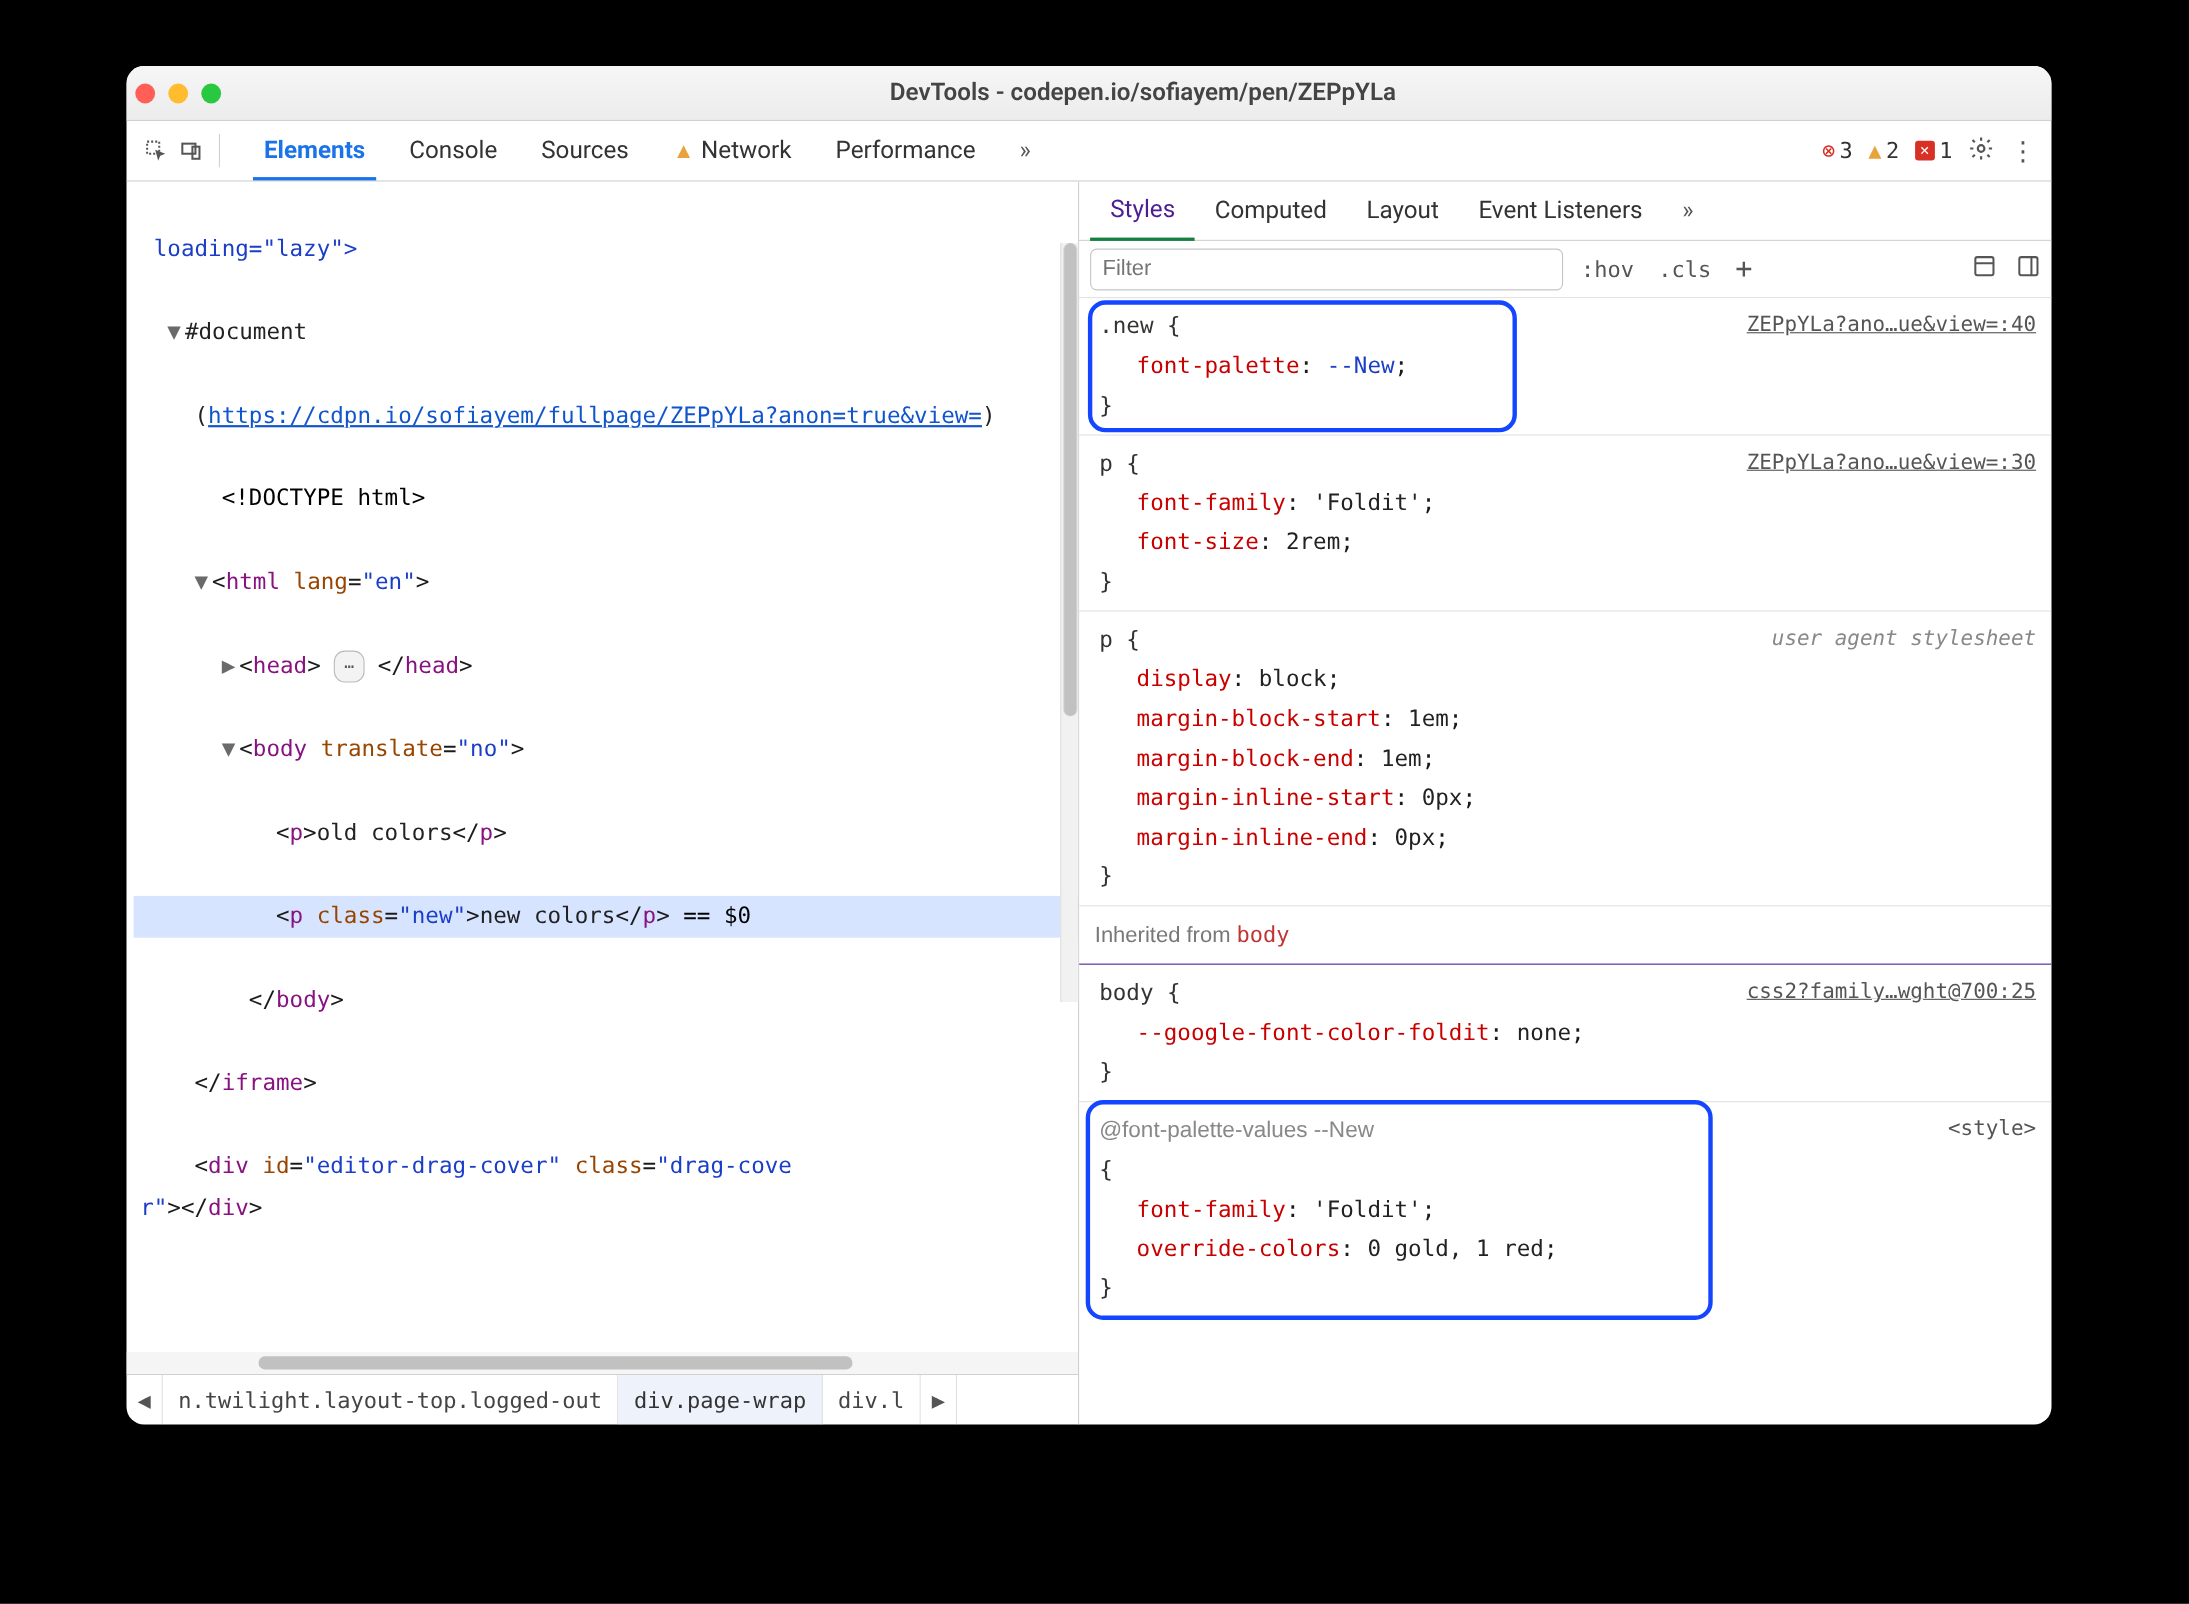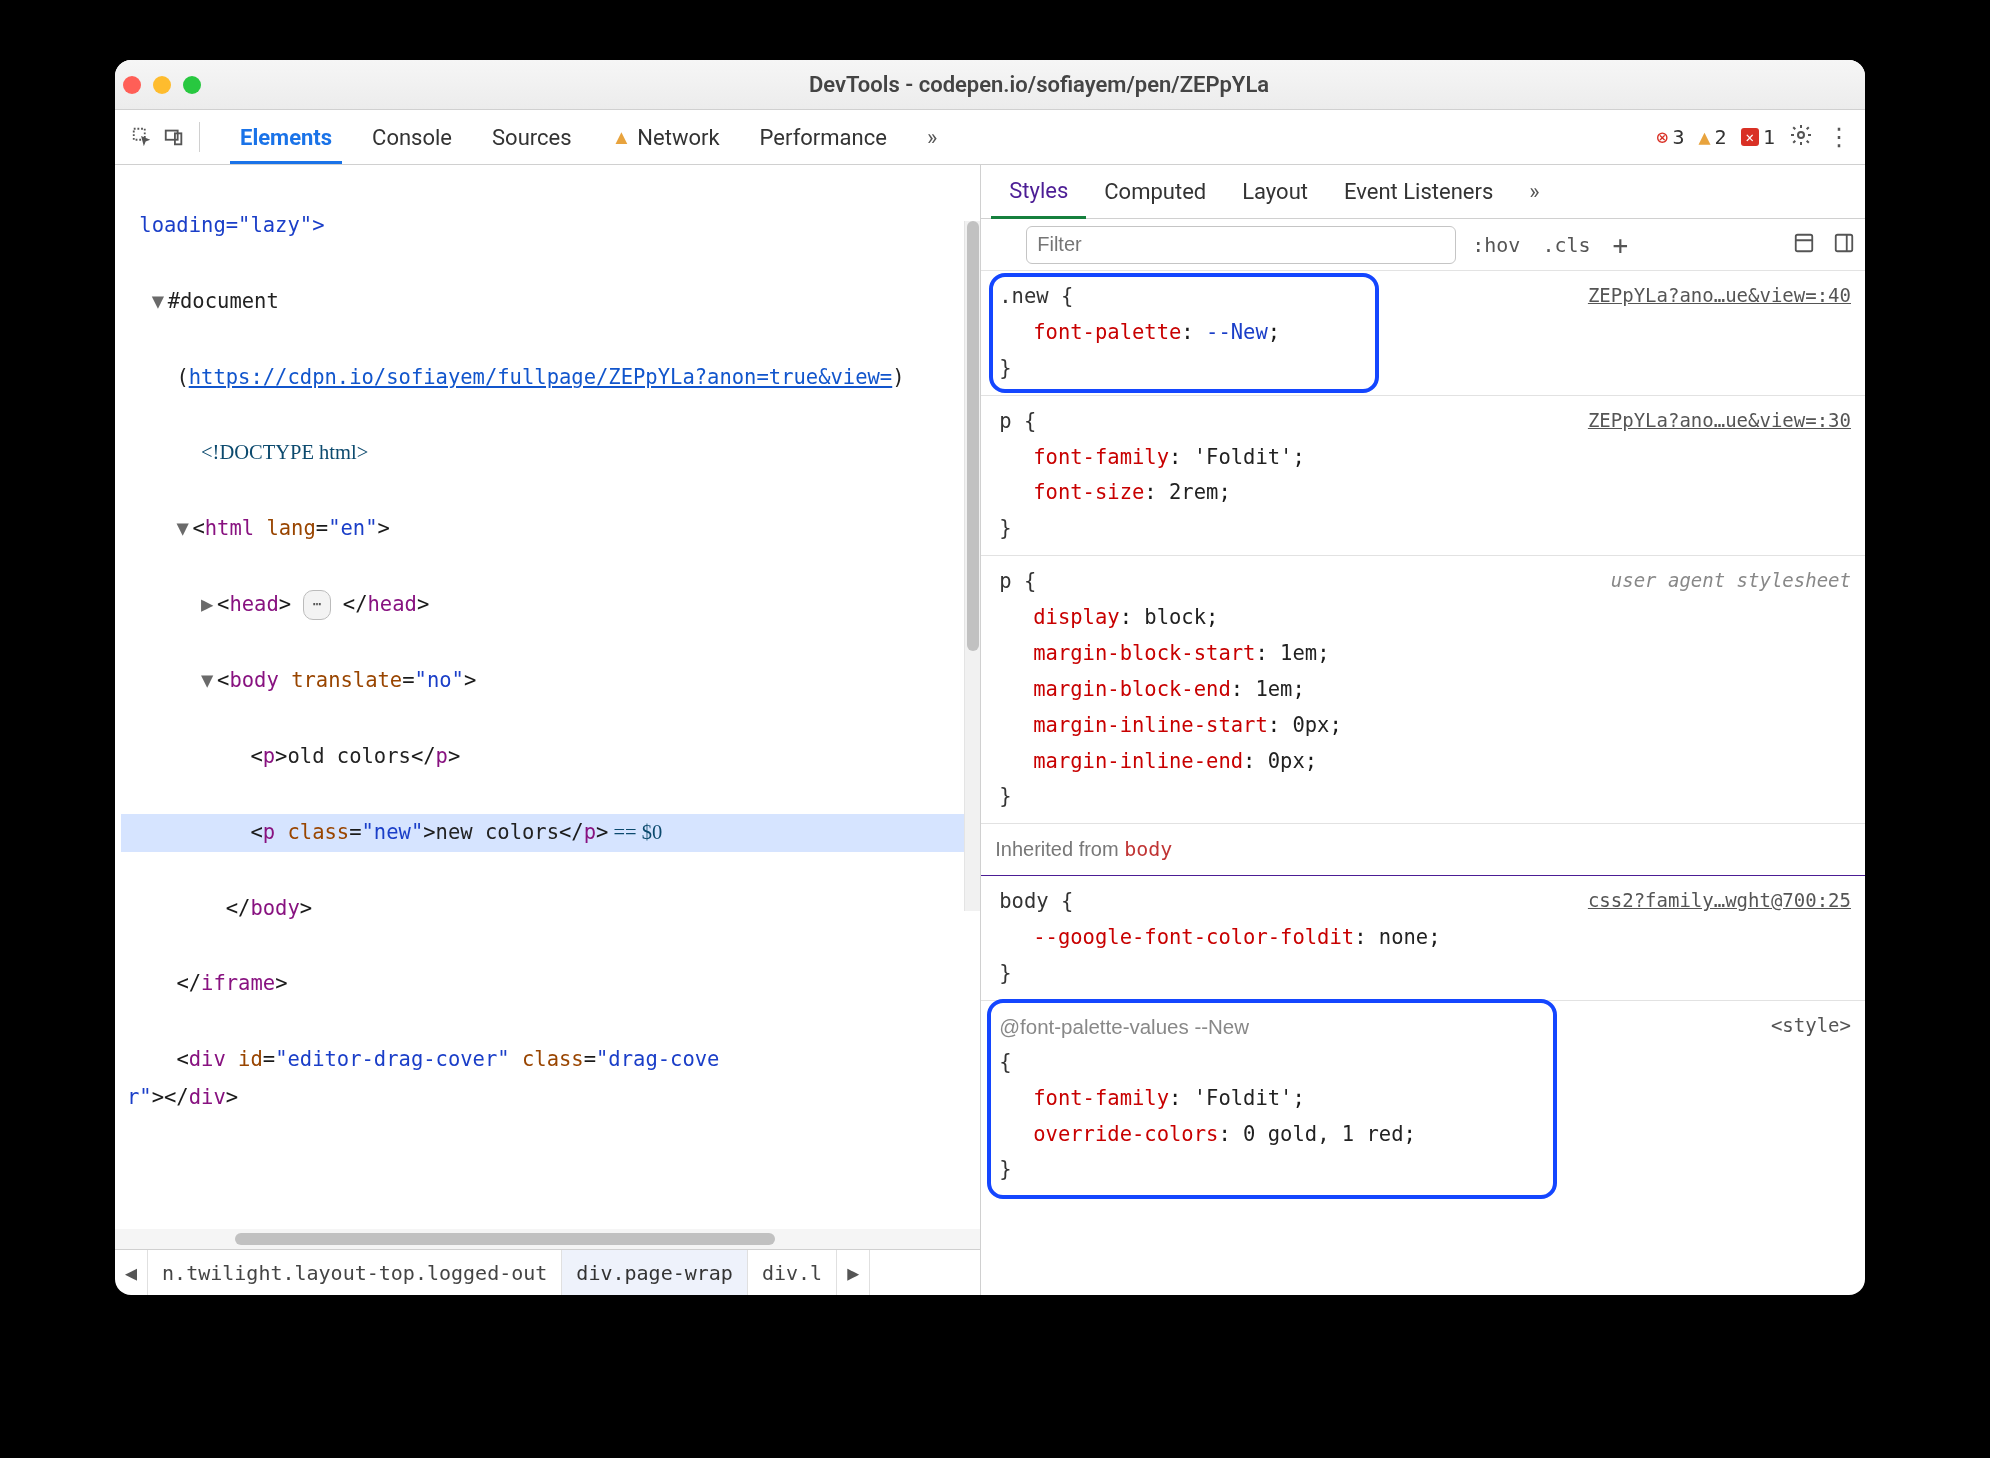--- a/index.html
+++ b/index.html
@@ -22,27 +22,27 @@
   .count-badge { display:flex; align-items:center; gap:4px; font-family: ui-monospace, Menlo, monospace; color:#333;}
   .ico-err { color:#d93025;} .ico-warn{color:#e8a33d;} .ico-msg{background:#d93025;color:#fff;font-size:14px;padding:1px 5px;border-radius:3px;}
   .gear,.kebab{color:#555;}
   .body { flex:1; display:flex; min-height:0;}
   .left { width:49.5%; border-right:1px solid #d0d0d0; display:flex; flex-direction:column; min-width:0;}
   .right { flex:1; display:flex; flex-direction:column; min-width:0;}
   .sub-tabs { height:54px; border-bottom:1px solid #d0d0d0; display:flex; align-items:center; padding:0 10px; gap:0;}
   .sub-tab { padding:0 18px; height:100%; display:flex; align-items:center; color:#333; font-size:22px; cursor:pointer; }
   .sub-tab.active { color:#4c1d95; border-bottom:3px solid #15803d; margin-bottom:-1px;}
   .filterbar { height:52px; border-bottom:1px solid #e3e3e3; display:flex; align-items:center; padding:6px 10px; gap:10px;}
-  .filter-input { flex:0 0 430px; height:38px; border:1px solid #c5c5c5; border-radius:6px; padding:4px 10px; font-size:20px; color:#888;margin-left:35px;}
+  .filter-input { flex:0 0 430px; height:38px; border:1px solid #c5c5c5; border-radius:6px; padding:4px 10px; font-size:20px; color:#888;}
   .filter-btn { font-family: ui-monospace, Menlo, monospace; font-size:20px; color:#555; padding:4px 6px; cursor:pointer;}
   .filter-icons { margin-left:auto; display:flex; gap:18px; color:#555;}
   .tree { flex:1; overflow:auto; font-family: ui-monospace, Menlo, monospace; font-size:20.5px; line-height:1.85; padding:4px 0 0 6px; white-space:pre; }
   .tree .row { padding:0 6px; white-space:pre-wrap; word-break:break-all;}
   .tree .row.selected { background:#d6e4ff; }
-  .punct{color:#1a1a1a;} .tag{color:#881280;} .attr{color:#994500;} .val{color:#1a3ec8;} .txt{color:#222;} .ghost{color:#0c4a6e;font-family:Liberation Serif, serif;} .link{color:#1155cc;text-decoration:underline;}
+  .punct{color:#1a1a1a;} .tag{color:#881280;} .attr{color:#994500;} .val{color:#1a3ec8;} .txt{color:#222;} .ghost{color:#000000;} .link{color:#1155cc;text-decoration:underline;}
   .arrow{color:#6a6a6a; display:inline-block; width:16px;}
   .pill{display:inline-block;border:1px solid #bbb;border-radius:10px;padding:0 8px;font-size:15px;color:#555;background:#f3f3f3;vertical-align:middle;}
   .breadcrumb { height:46px; border-top:1px solid #d0d0d0; display:flex; align-items:center; font-family: ui-monospace, Menlo, monospace; font-size:20px; overflow:hidden;}
   .crumb { padding:0 14px; height:100%; display:flex; align-items:center; border-right:1px solid #e0e0e0; color:#444; white-space:nowrap;}
   .crumb.sel { background:#eef2fb;}
   .crumb.btn { padding:0 10px; color:#555;}
   .styles { flex:1; overflow:auto; font-family: ui-monospace, Menlo, monospace; font-size:20.5px; line-height:1.75;}
   .rule { border-bottom:1px solid #e2e2e2; padding:8px 14px 8px 18px; position:relative;}
   .rule .src { float:right; color:#555; font-size:19px; text-decoration:underline; font-family: ui-monospace, Menlo, monospace;}
   .rule .src.ua { font-style:italic; text-decoration:none; color:#888;}

